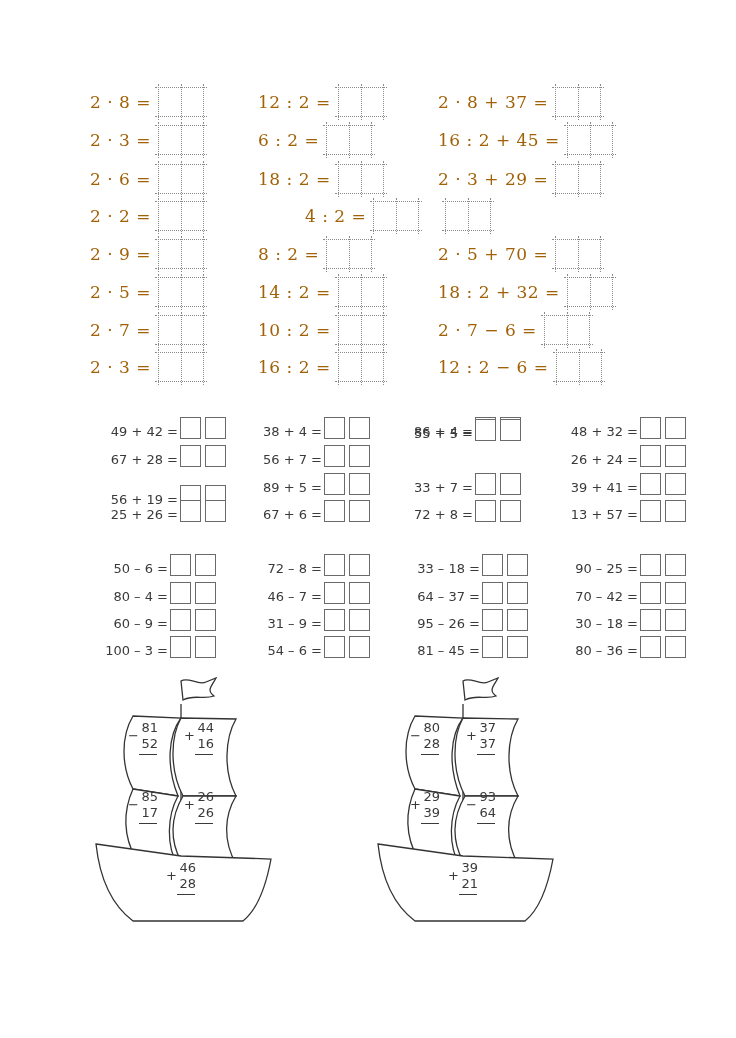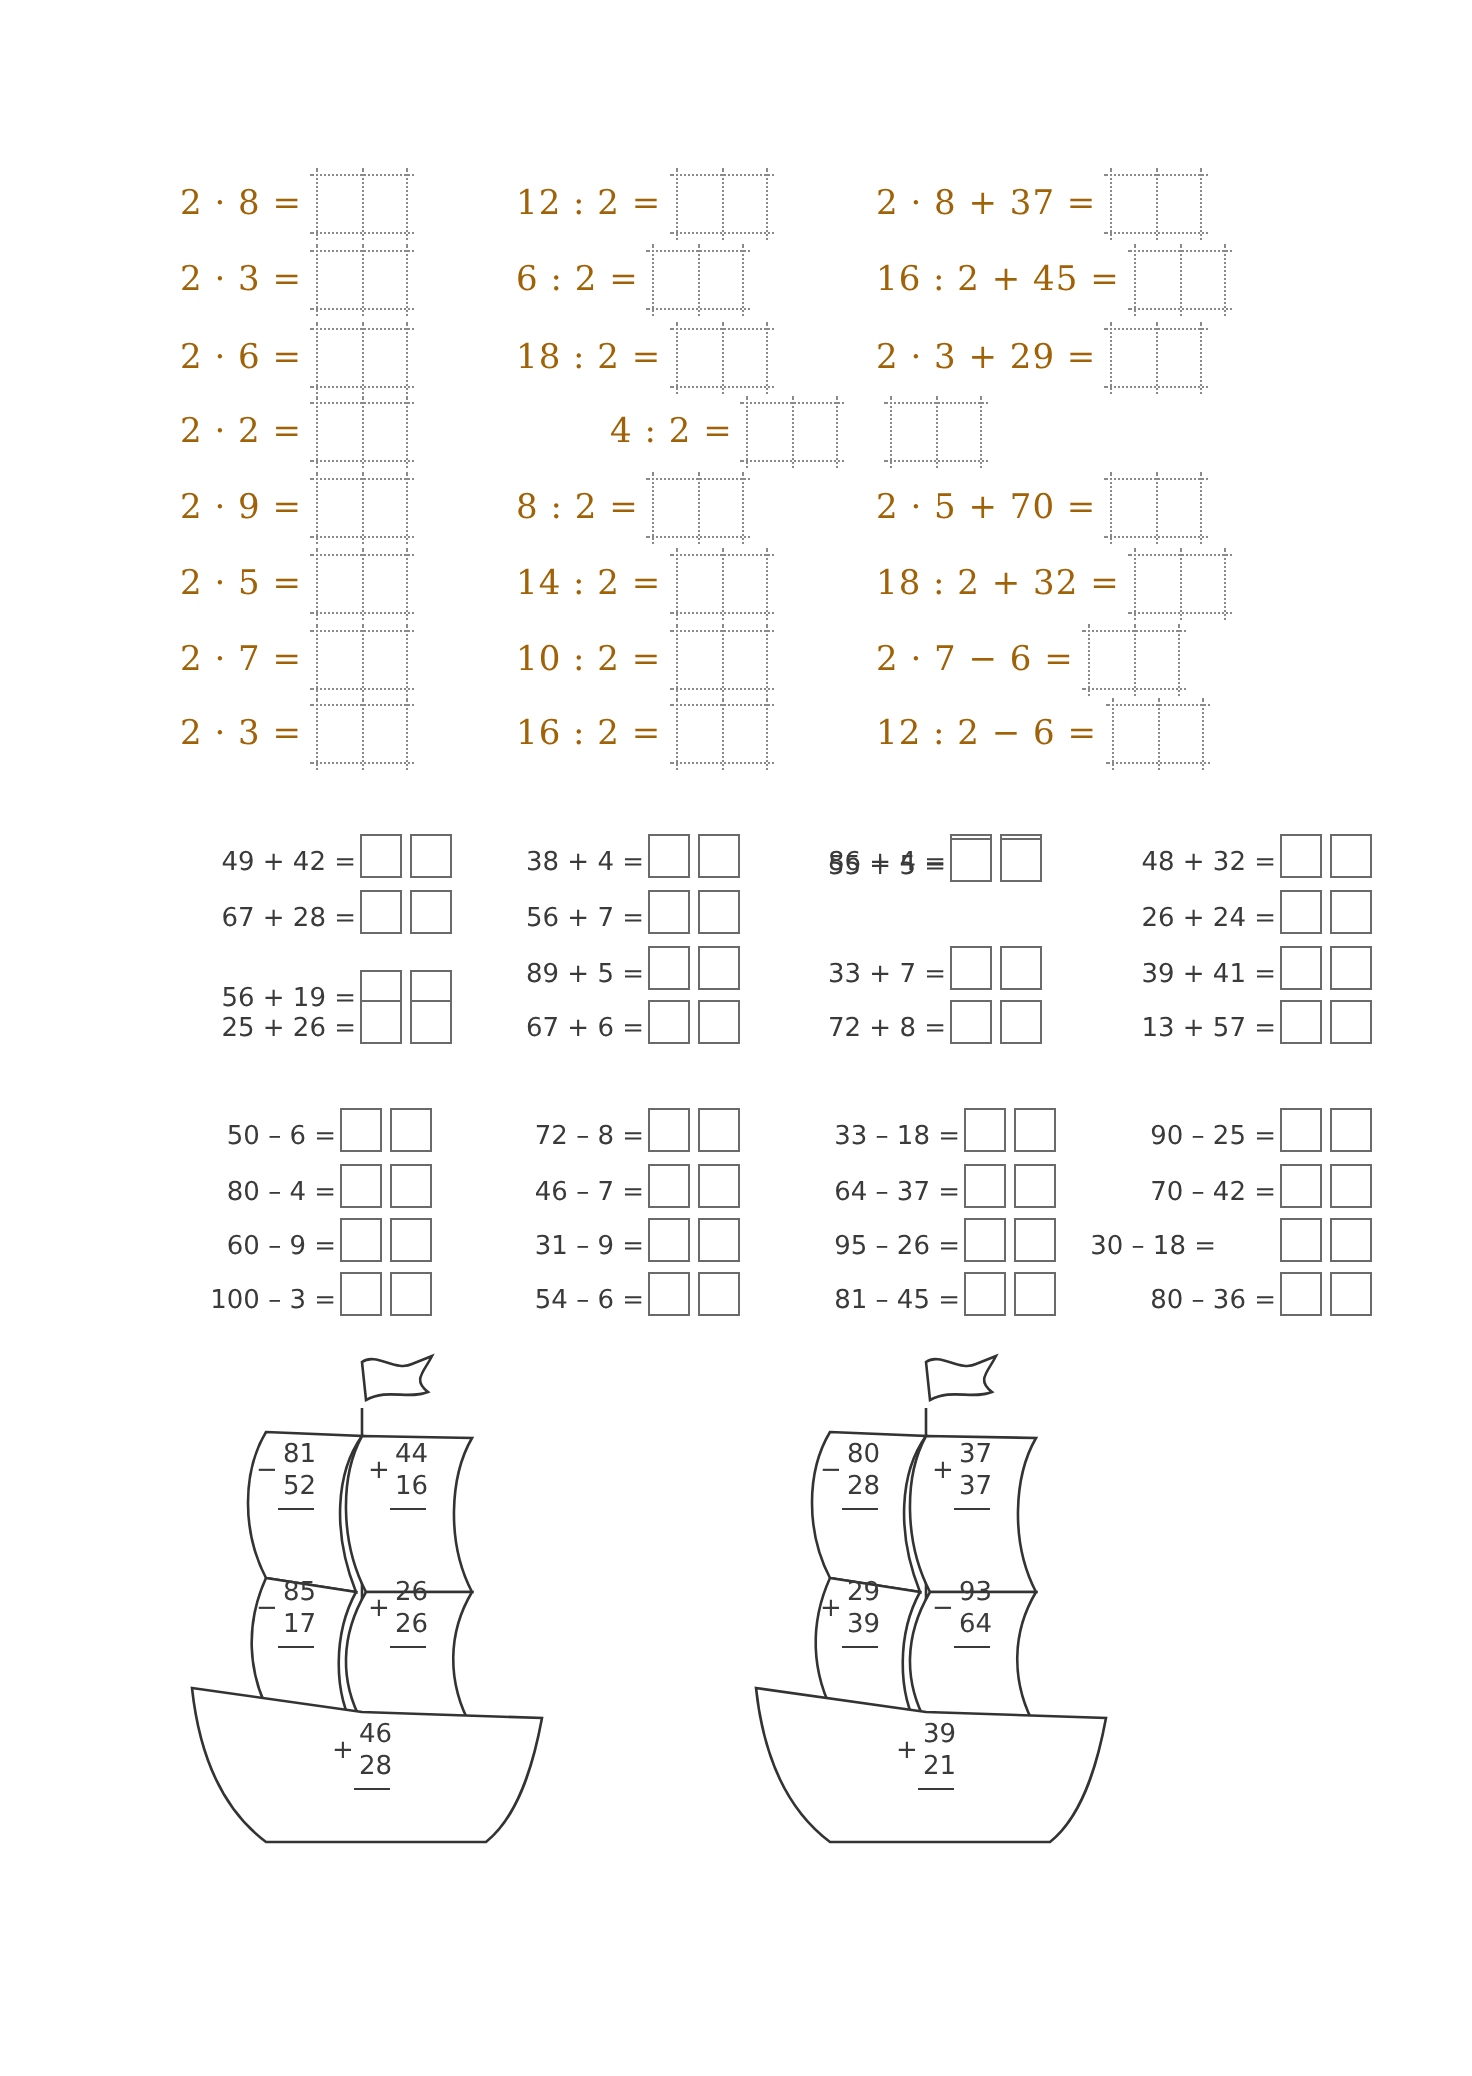--- a/index.html
+++ b/index.html
@@ -511,21 +511,21 @@
           <div class="sq"></div>
         </div>
       </div>
     <div class="s2-row" style="left:520px;width:170px;top:578px;">
         <span class="s2-expr">70 – 42 =</span>
         <div class="sqpair">
           <div class="sq"></div>
           <div class="sq"></div>
         </div>
       </div>
-    <div class="s2-row" style="left:520px;width:170px;top:605px;gap:30px;">
+    <div class="s2-row" style="left:520px;width:170px;top:605px;">
         <span class="s2-expr">30 – 18 =</span>
         <div class="sqpair">
           <div class="sq"></div>
           <div class="sq"></div>
         </div>
       </div>
     <div class="s2-row" style="left:520px;width:170px;top:632px;">
         <span class="s2-expr">80 – 36 =</span>
         <div class="sqpair">
           <div class="sq"></div>

